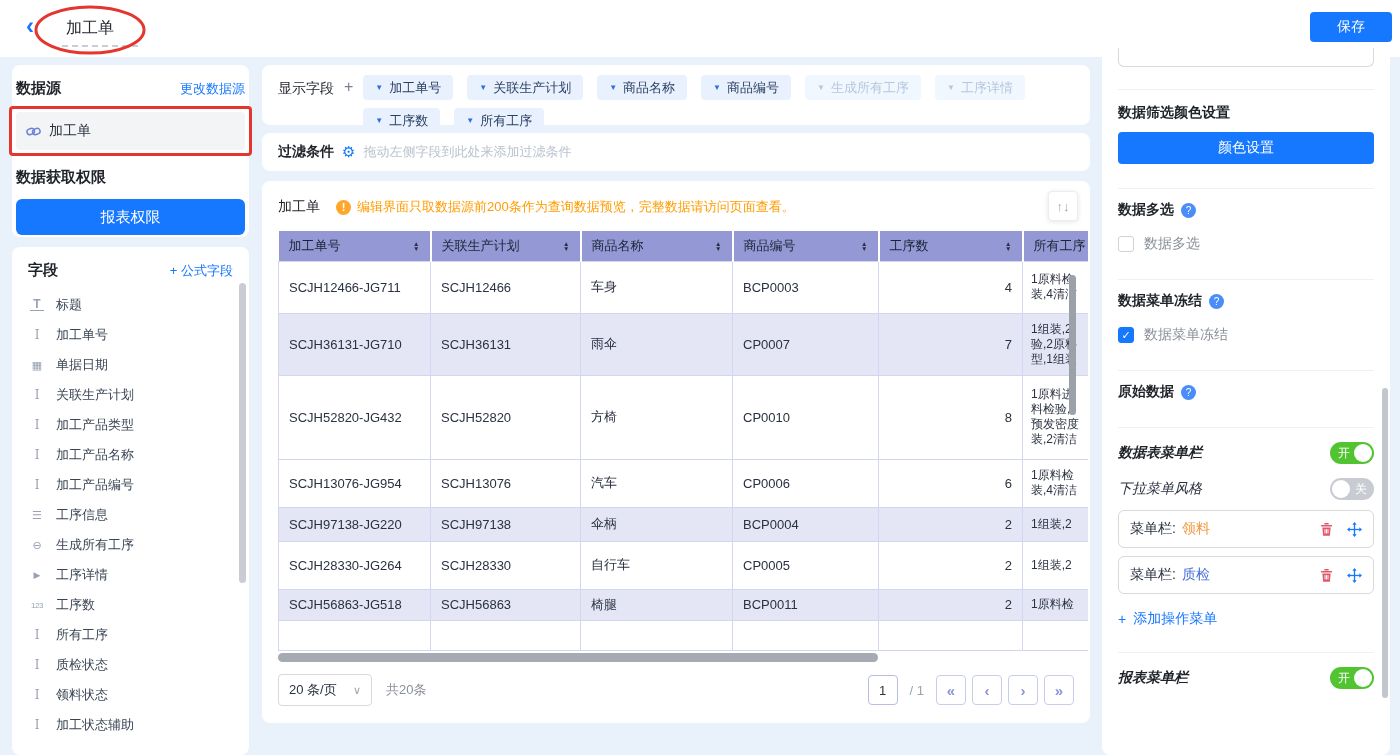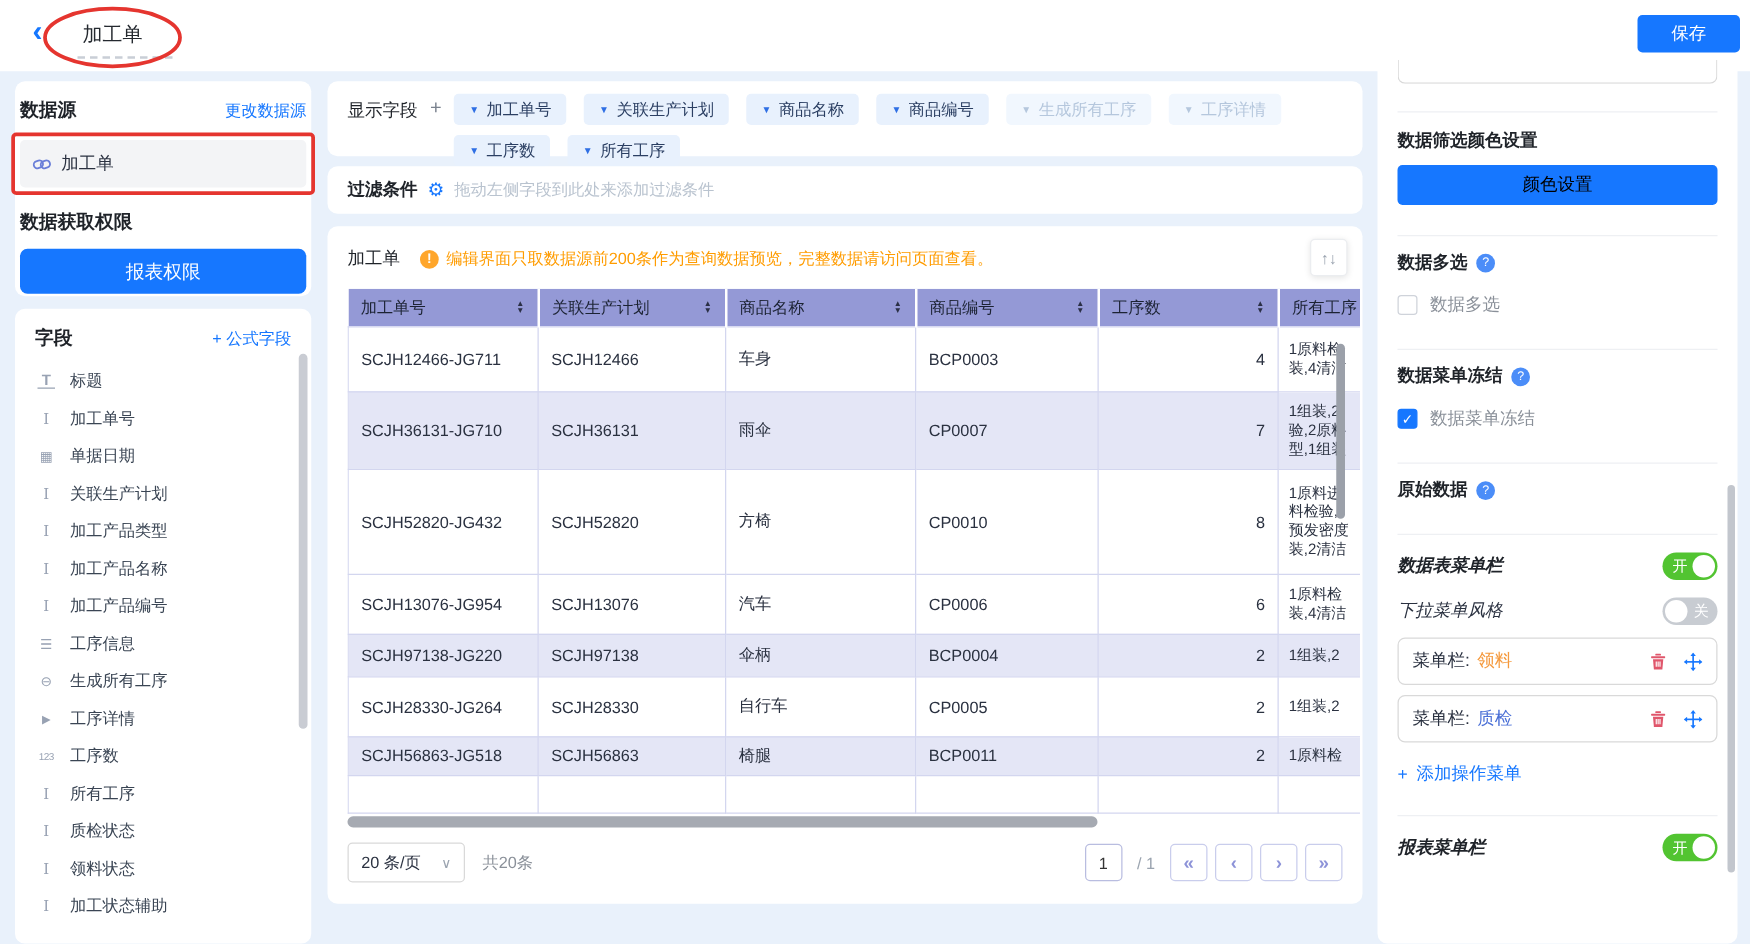--- a/index.html
+++ b/index.html
@@ -79,21 +79,21 @@
   .page-input { width:30px; height:30px; border:1px solid #b9bde0; border-radius:4px; display:flex; align-items:center; justify-content:center; font-size:13px; color:#333; background:#fff; }
   .page-of { margin:0 6px; color:#9aa3af; font-size:13px; }
   .nav-btn { width:30px; height:30px; background:#fff; border:1px solid #c9cdec; border-radius:4px; color:#8d93d8; font-size:15px; font-weight:bold; display:flex; align-items:center; justify-content:center; cursor:pointer; }
 
   
   #settings-card { left:1102px; top:48px; width:288px; height:707px; padding:0 16px; }
   .partial-input { height:19px; border:1px solid #d9d9d9; border-top:none; border-radius:0 0 6px 6px; }
   .divider { height:1px; background:#eef0f3; }
   .sec-header { display:flex; align-items:center; gap:7px; font-size:14px; font-weight:bold; color:#1f2329; }
   .q-icon { width:15px; height:15px; border-radius:50%; background:#4b8df8; color:#fff; font-size:10px; font-weight:normal; display:inline-flex; align-items:center; justify-content:center; cursor:pointer; }
-  .blue-btn { width:100%; height:32px; background:#1677ff; color:#000000; border:none; border-radius:4px; font-size:14px; cursor:pointer; font-family:inherit; }
+  .blue-btn { width:100%; height:32px; background:#1677ff; color:#ffffff; border:none; border-radius:4px; font-size:14px; cursor:pointer; font-family:inherit; }
   .cb-row { display:flex; align-items:center; }
   .checkbox { width:16px; height:16px; border:1px solid #cfd3da; border-radius:3px; background:#fff; display:flex; align-items:center; justify-content:center; font-size:11px; color:#fff; cursor:pointer; flex:none; }
   .checkbox.checked { background:#1677ff; border-color:#1677ff; }
   .cb-label { margin-left:10px; font-size:14px; color:#8a9099; }
   .toggle-row { display:flex; align-items:center; justify-content:space-between; }
   .toggle-label { font-size:14px; font-weight:bold; color:#1f2329;font-style:italic; }
   .toggle-label.normal { font-weight:normal; color:#2a3140; }
   .toggle { position:relative; width:44px; height:22px; border-radius:11px; cursor:pointer; flex:none; }
   .toggle.on { background:#52c431; }
   .toggle.off { background:#c8ccd2; }

